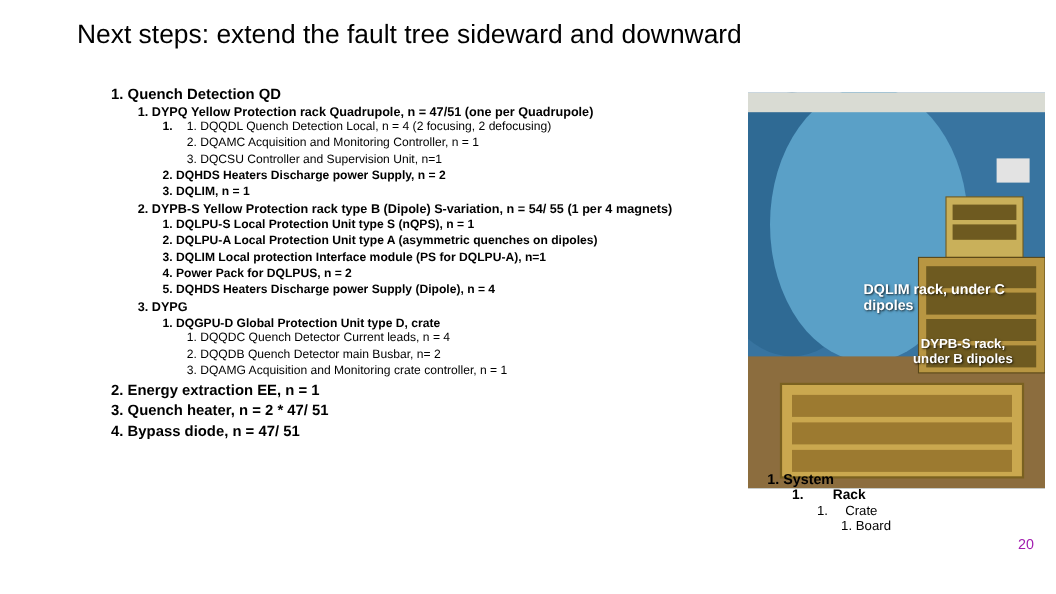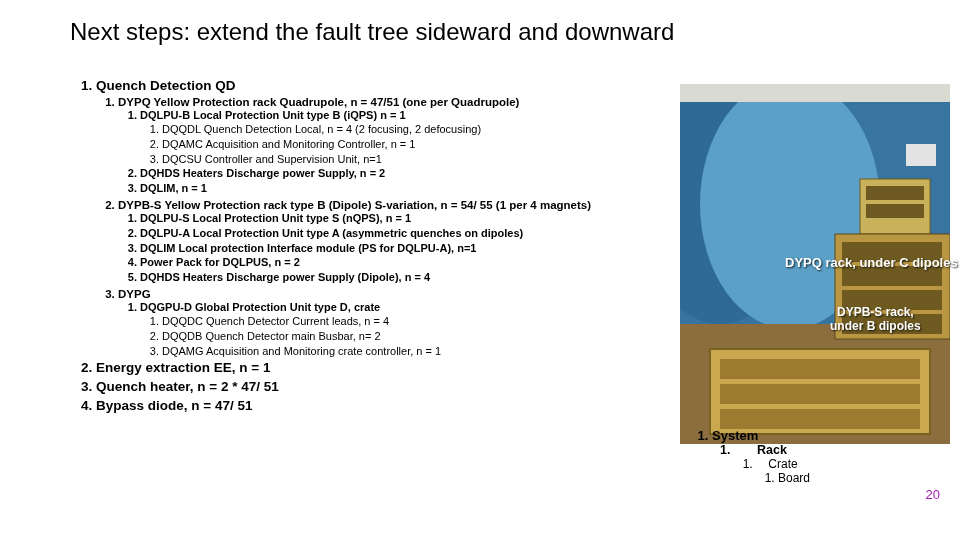--- a/index.html
+++ b/index.html
@@ -23,21 +23,21 @@
   .title {
     position: absolute;
     top: 18px;
     left: 70px;
     font-size: 24px;
     font-weight: 400;
   }
   .content {
     position: absolute;
     top: 78px;
-    left: 74px;
+    left: 94px;
     width: 610px;
     font-size: 11px;
     line-height: 1.25;
   }
   .content ol {
     margin: 0;
     padding-left: 22px;
     list-style-position: outside;
   }
   .content li {
@@ -107,36 +107,35 @@
     <rect x="186" y="120" width="58" height="14" fill="#6e5a20"></rect>
     <rect x="155" y="150" width="115" height="105" fill="#b89642" stroke="#5a4718"></rect>
     <rect x="162" y="158" width="100" height="20" fill="#6e5a20"></rect>
     <rect x="162" y="182" width="100" height="20" fill="#6e5a20"></rect>
     <rect x="162" y="206" width="100" height="20" fill="#6e5a20"></rect>
     <rect x="162" y="230" width="100" height="20" fill="#6e5a20"></rect>
     <rect x="0" y="0" width="270" height="18" fill="#d9dbd3"></rect>
     <rect x="226" y="60" width="30" height="22" fill="#e3e3e3"></rect>
   </svg>
 
-  <div class="caption1">DYPQ rack, under C dipoles</div>
+  <div class="caption1">DQLIM rack, under C dipoles</div>
   <div class="caption2">
     <span>DYPB-S rack,</span><br>
     <span>under B dipoles</span>
   </div>
 
   <div class="content">
     <ol class="lvl1">
       <li>
         <span>Quench Detection QD</span>
         <ol class="lvl2">
           <li>
             <span>DYPQ Yellow Protection rack Quadrupole, n = 47/51 (one per Quadrupole)</span>
             <ol class="lvl3">
               <li>
-                <span>DQLPU-B Local Protection Unit type B (iQPS) n = 1</span>
                 <ol class="lvl4">
                   <li>DQQDL Quench Detection Local, n = 4 (2 focusing, 2 defocusing)</li>
                   <li>DQAMC Acquisition and Monitoring Controller, n = 1</li>
                   <li>DQCSU Controller and Supervision Unit, n=1</li>
                 </ol>
               </li>
               <li>DQHDS Heaters Discharge power Supply, n = 2</li>
               <li>DQLIM, n = 1</li>
             </ol>
           </li>

